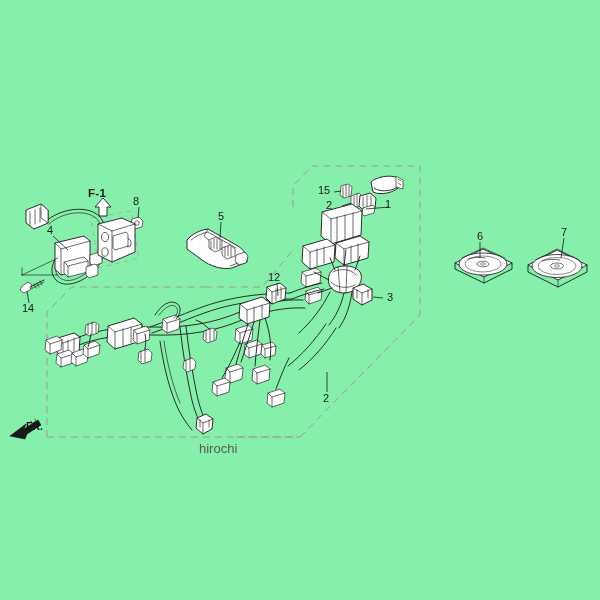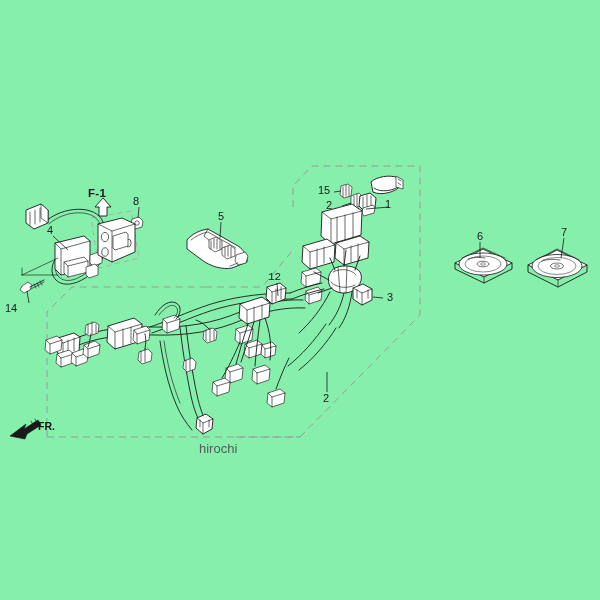--- a/index.html
+++ b/index.html
@@ -378,23 +378,23 @@
 
   <div class="callout bold" style="left:88px; top:188px;">F-1</div>
 
   <div class="callout" style="left:385px; top:199px;">1</div>
   <div class="callout" style="left:323px; top:393px;">2</div>
   <div class="callout" style="left:387px; top:292px;">3</div>
   <div class="callout" style="left:47px;  top:225px;">4</div>
   <div class="callout" style="left:218px; top:211px;">5</div>
   <div class="callout" style="left:477px; top:231px;">6</div>
   <div class="callout" style="left:561px; top:227px;">7</div>
-  <div class="callout" style="left:268px; top:272px;font-family:Liberation Mono, monospace;">12</div>
+  <div class="callout" style="left:268px; top:272px;">12</div>
   <div class="callout" style="left:133px; top:196px;">8</div>
-  <div class="callout" style="left:5px;  top:303px;">14</div>
+  <div class="callout" style="left:22px;  top:303px;">14</div>
   <div class="callout" style="left:318px; top:185px;">15</div>
   <div class="callout" style="left:326px; top:200px;">2</div>
 
-  <div class="fr-label" style="left:38px; top:420px;">FR.</div>
+  <div class="fr-label" style="left:26px; top:420px;">FR.</div>
 
   <div class="watermark" style="left:199px; top:441px;">hirochi</div>
 
 </div>
 
 </body></html>

